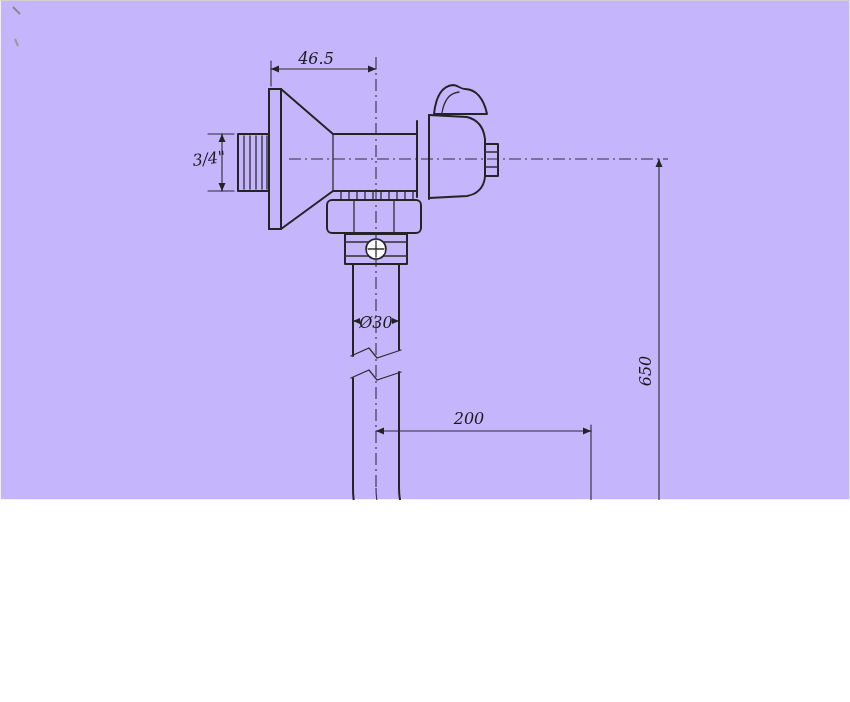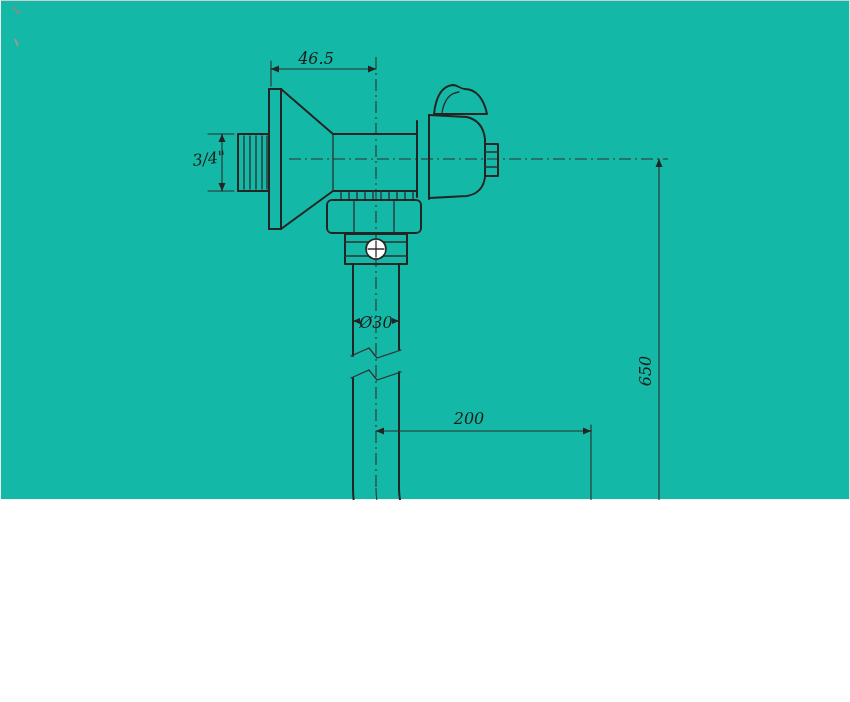--- a/index.html
+++ b/index.html
@@ -1,19 +1,19 @@
 <!DOCTYPE html>
 <html><head>
 <meta charset="utf-8">
 <style>
   html,body{margin:0;padding:0;background:#ffffff;}
   .canvas{
     position:relative;
     width:850px;height:500px;
-    background:#14b8a6;
+    background:#c4b5fd;
     border-top:1px solid #cfcfcf;
     border-right:1px solid #e4e4e4;
     border-left:1px solid #f2f2f2;
     border-bottom:1px solid #f2f2f2;
     box-sizing:border-box;
     font-family:"DejaVu Serif", serif;
   }
   svg{display:block;}
   .obj{stroke:#242424;stroke-width:2;fill:none;stroke-linecap:round;stroke-linejoin:round;}
   .obj-thin{stroke:#2f2f2f;stroke-width:1.3;fill:none;stroke-linecap:round;}

